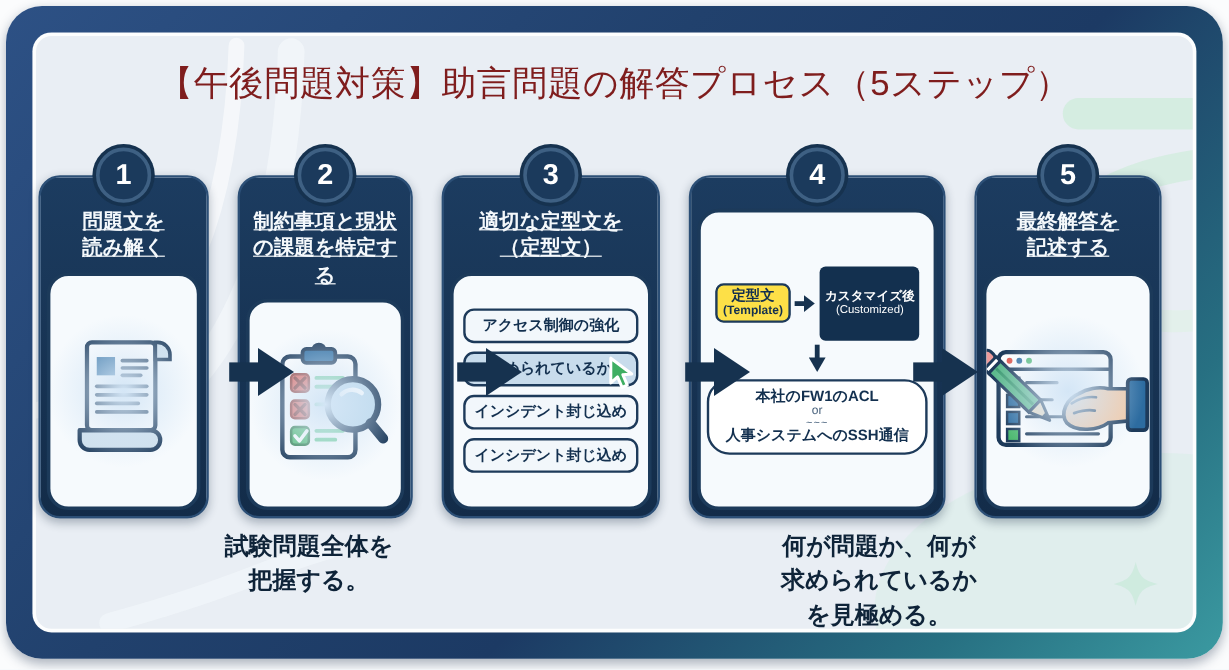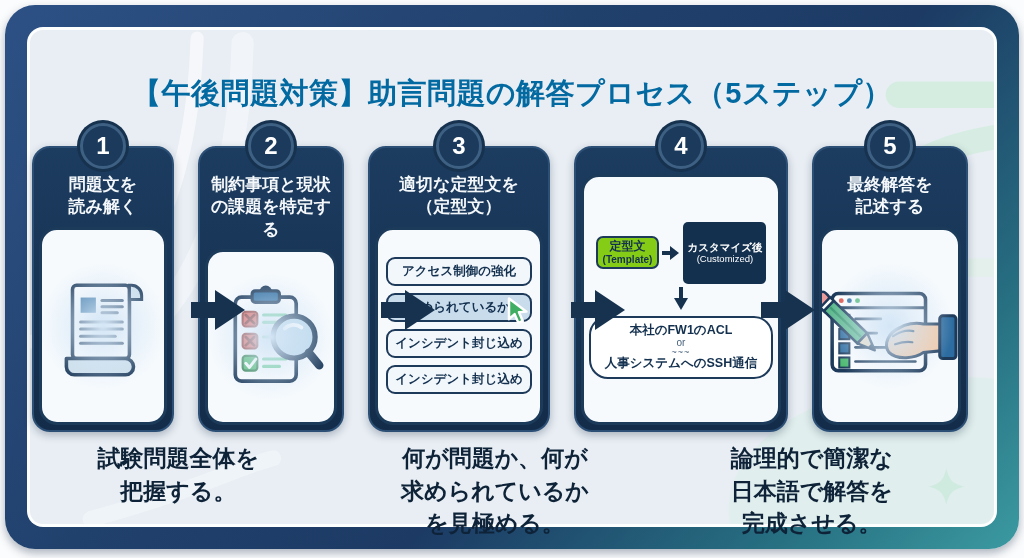--- a/index.html
+++ b/index.html
@@ -12,37 +12,37 @@
     border-radius:30px;
     background:linear-gradient(134deg,#2d5185 0%,#21416d 38%,#1c3a64 60%,#277082 84%,#3b9aa1 100%);
     box-shadow:0 4px 10px rgba(20,40,70,.35); }
   .inner { position:absolute; left:22px; top:22px; right:22px; bottom:22px;
     border-radius:16px; background:#e9eef4; border:3px solid rgba(255,255,255,.9);
     overflow:hidden; }
 
   .deco { position:absolute; inset:0; width:100%; height:100%; pointer-events:none; }
 
   
-  .title { position:absolute; left:0; right:0; top:44px; text-align:center;
-    font-size:29px; font-weight:700; color:#0369a1; letter-spacing:.5px; }
+  .title { position:absolute; left:0; right:0; top:20px; text-align:center;
+    font-size:29px; font-weight:400; color:#7f1d1d; letter-spacing:.5px; }
 
   
   .cards { position:absolute; left:32px; width:926px; top:120px; height:312px;
     display:flex; gap:24px; }
   .card { position:relative; flex:1 1 0; margin-top:26px; border-radius:18px;
     background:linear-gradient(180deg,#1c3c60 0%,#132c49 100%);
     border:2px solid #2c4f76; display:flex; flex-direction:column;
     padding:26px 5px 5px; box-shadow:0 3px 8px rgba(15,35,60,.3); }
   .badge { position:absolute; top:-25px; left:50%; transform:translateX(-50%);
     width:46px; height:46px; border-radius:50%; background:#1b3a5c;
     border:3px solid #3e6083; box-shadow:0 0 0 3px #16324f;
     display:flex; align-items:center; justify-content:center;
     color:#ffffff; font-size:24px; font-weight:700; }
   .card-title { color:#f4f8fb; font-weight:700; font-size:17px; line-height:1.32;
-    text-align:center; white-space:pre-line; margin-bottom:8px; }
+    text-align:center; white-space:pre-line; margin-bottom:8px;text-decoration:underline; }
   .card-body { flex:1 1 auto; background:#f6fafd; border:3px solid #1c3a5a;
     border-radius:18px; position:relative; display:flex; flex-direction:column;
     align-items:flex-start; justify-content:center; overflow:hidden; }
 
   
   .glow { position:absolute; left:50%; top:50%; transform:translate(-50%,-50%);
     width:128px; height:128px; border-radius:50%;
     background:radial-gradient(circle,#d4e6f6 0%,rgba(212,230,246,0) 70%); }
 
   
@@ -51,40 +51,40 @@
   .tpl-btn { width:146px; text-align:center; font-size:12.5px; font-weight:700;
     color:#13304f; background:#f2f7fb; border:2px solid #1d3a5a; border-radius:9px;
     padding:4px 2px; }
   .tpl-btn.selected { background:#c8dcec; }
   .cursor-wrap { position:absolute; right:6px; top:66px; width:30px; height:30px; z-index:6; }
 
   
   .flow { display:flex; flex-direction:column; align-items:center; width:100%;
     padding:8px 5px 6px; gap:3px; }
   .flow-row { display:flex; align-items:center; gap:3px; }
-  .tplbox { background:#84cc16; border:2px solid #1d3a5a; border-radius:7px;
+  .tplbox { background:#fde047; border:2px solid #1d3a5a; border-radius:7px;
     padding:2px 5px; text-align:center; color:#13304f; }
   .tplbox .l1 { font-size:12px; font-weight:700; line-height:1.15; }
   .tplbox .l2 { font-size:10px; font-weight:700; line-height:1.15; }
   .custbox { background:#13304f; border-radius:5px; padding:19px 4px; text-align:center;
     color:#ffffff; }
   .custbox .l1 { font-size:10.5px; font-weight:700; line-height:1.2; }
   .custbox .l2 { font-size:9.5px; line-height:1.2; }
   .exbox { background:#ffffff; border:2px solid #1d3a5a; border-radius:19px;
     width:184px; text-align:center; padding:5px 2px 6px; color:#13304f; margin-top:2px; }
   .exbox .big { font-size:12.5px; font-weight:700; line-height:1.25; }
   .exbox .or { font-size:10px; color:#47617c; line-height:1.05; font-weight:400; }
   .exbox .sq { font-size:9px; color:#47617c; line-height:.8; letter-spacing:1px; }
 
   
   .flow-arrow { position:absolute; top:168px; width:58px; height:44px; z-index:7; }
 
   
   .descs { position:absolute; left:32px; width:926px; top:442px; display:flex; gap:24px; }
-  .desc { flex:1 1 0; text-align:center; font-size:23px; font-weight:700;
+  .desc { flex:1 1 0; text-align:center; font-size:20px; font-weight:700;
     color:#0e2338; line-height:1.42; white-space:pre-line; }
 </style>
 </head>
 <body>
 
 <div class="stage">
   <div class="frame">
     <div class="inner">
 
       <svg class="deco" viewBox="0 0 952 482">
@@ -257,17 +257,14 @@
       <path d="M 26,2 L 56,22 L 26,42 Z" fill="#16324f"></path>
     </svg>
   </div>
 
   <div class="descs">
     <div class="desc">試験問題全体を
 把握する。</div>
     <div class="desc">何が問題か、何が
 求められているか
 を見極める。</div>
-    <div class="desc">論理的で簡潔な
-日本語で解答を
-完成させる。</div>
   </div>
 </div>
 
 </body></html>

